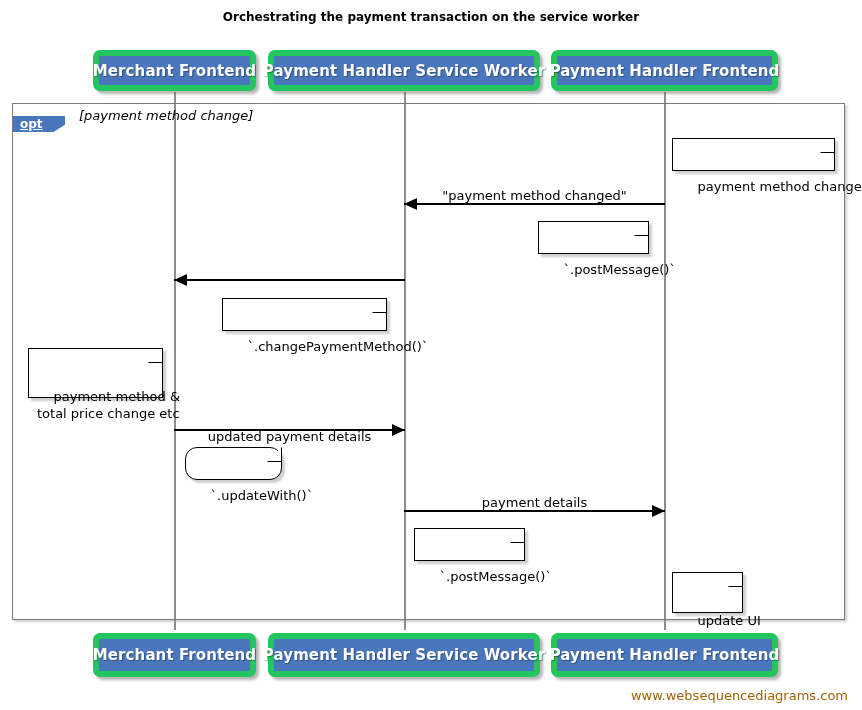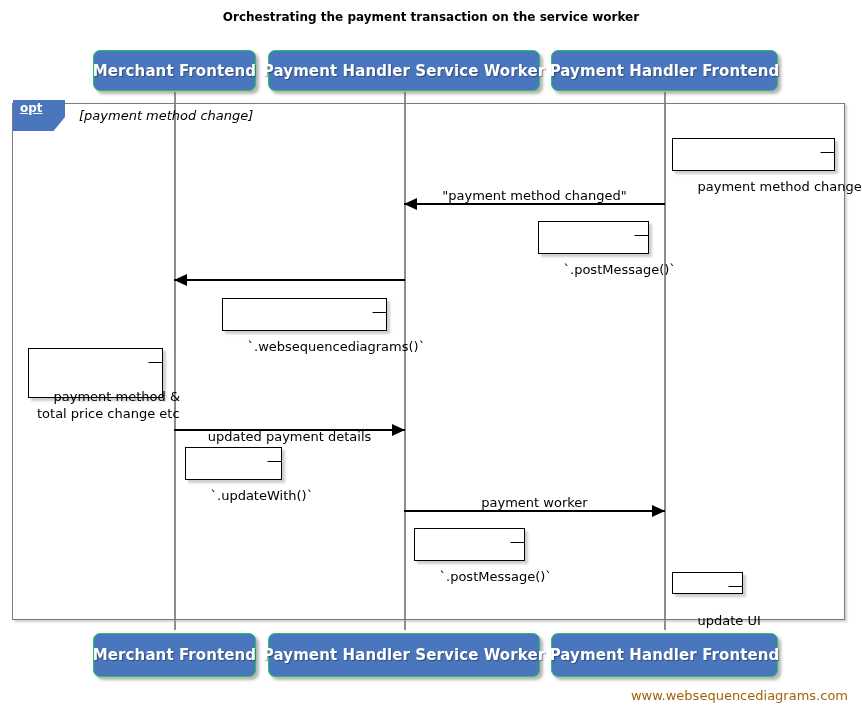--- a/index.html
+++ b/index.html
@@ -32,21 +32,21 @@
     font-weight: bold;
     color: #000000;
     white-space: nowrap;
   }
 
   
   .participant {
     position: absolute;
     box-sizing: border-box;
     background: #4a76be;
-    border: 1px solid #22c55e;
+    border: 6px solid #22c55e;
     border-radius: 7px;
     color: #ffffff;
     font-size: 15px;
     font-weight: bold;
     display: flex;
     align-items: center;
     justify-content: center;
     box-shadow: 3px 3px 3px rgba(120,120,120,0.55);
     text-shadow: 1px 1px 1px rgba(0,0,0,0.35);
     white-space: nowrap;
@@ -159,21 +159,21 @@
     <span>Merchant Frontend</span>
   </div>
   <div class="participant" style="left:268px; top:50px; width:272px; height:41px;">
     <span>Payment Handler Service Worker</span>
   </div>
   <div class="participant" style="left:551px; top:50px; width:227px; height:41px;">
     <span>Payment Handler Frontend</span>
   </div>
 
   <div class="frag-frame" style="left:12px; top:103px; width:833px; height:517px;"></div>
-  <div class="frag-tag" style="left:13px; top:100px; width:52px; height:31px;text-decoration:underline;">opt</div>
+  <div class="frag-tag" style="left:13px; top:116px; width:52px; height:16px;text-decoration:underline;">opt</div>
   <div class="frag-guard" style="left:79px; top:108px;font-style:italic;">[payment method change]</div>
 
   <div class="note" style="left:672px; top:138px; width:163px; height:33px;">
     <span class="dogear"></span>
     <span>payment method changed</span>
   </div>
 
   <div class="msg-line" style="left:404px; top:203px; width:261px;"></div>
   <div class="arrowhead left" style="left:404px; top:198px;"></div>
   <div class="msg-label" style="left:404px; top:188px; width:261px;">"payment method changed"</div>
@@ -181,48 +181,48 @@
   <div class="note" style="left:538px; top:221px; width:111px; height:33px;">
     <span class="dogear"></span>
     <span>`.postMessage()`</span>
   </div>
 
   <div class="msg-line" style="left:174px; top:279px; width:231px;"></div>
   <div class="arrowhead left" style="left:174px; top:274px;"></div>
 
   <div class="note" style="left:222px; top:298px; width:165px; height:33px;">
     <span class="dogear"></span>
-    <span>`.websequencediagrams()`</span>
+    <span>`.changePaymentMethod()`</span>
   </div>
 
   <div class="note" style="left:28px; top:348px; width:135px; height:50px;">
     <span class="dogear"></span>
     <span>payment method &amp;
 total price change etc</span>
   </div>
 
   <div class="msg-line" style="left:174px; top:429px; width:231px;"></div>
   <div class="arrowhead right" style="left:392px; top:424px;"></div>
   <div class="msg-label" style="left:174px; top:414px; width:231px;margin-top:15px;">updated payment details</div>
 
-  <div class="note" style="left:185px; top:447px; width:97px; height:33px;">
+  <div class="note" style="left:185px; top:447px; width:97px; height:33px;border-radius:12px;">
     <span class="dogear"></span>
     <span>`.updateWith()`</span>
   </div>
 
   <div class="msg-line" style="left:404px; top:510px; width:261px;"></div>
   <div class="arrowhead right" style="left:652px; top:505px;"></div>
-  <div class="msg-label" style="left:404px; top:495px; width:261px;">payment worker</div>
+  <div class="msg-label" style="left:404px; top:495px; width:261px;">payment details</div>
 
   <div class="note" style="left:414px; top:528px; width:111px; height:33px;">
     <span class="dogear"></span>
     <span>`.postMessage()`</span>
   </div>
 
-  <div class="note" style="left:672px; top:572px; width:71px; height:22px;">
+  <div class="note" style="left:672px; top:572px; width:71px; height:41px;">
     <span class="dogear"></span>
     <span>update UI</span>
   </div>
 
   <div class="participant" style="left:93px; top:633px; width:163px; height:44px;">
     <span>Merchant Frontend</span>
   </div>
   <div class="participant" style="left:268px; top:633px; width:272px; height:44px;">
     <span>Payment Handler Service Worker</span>
   </div>

